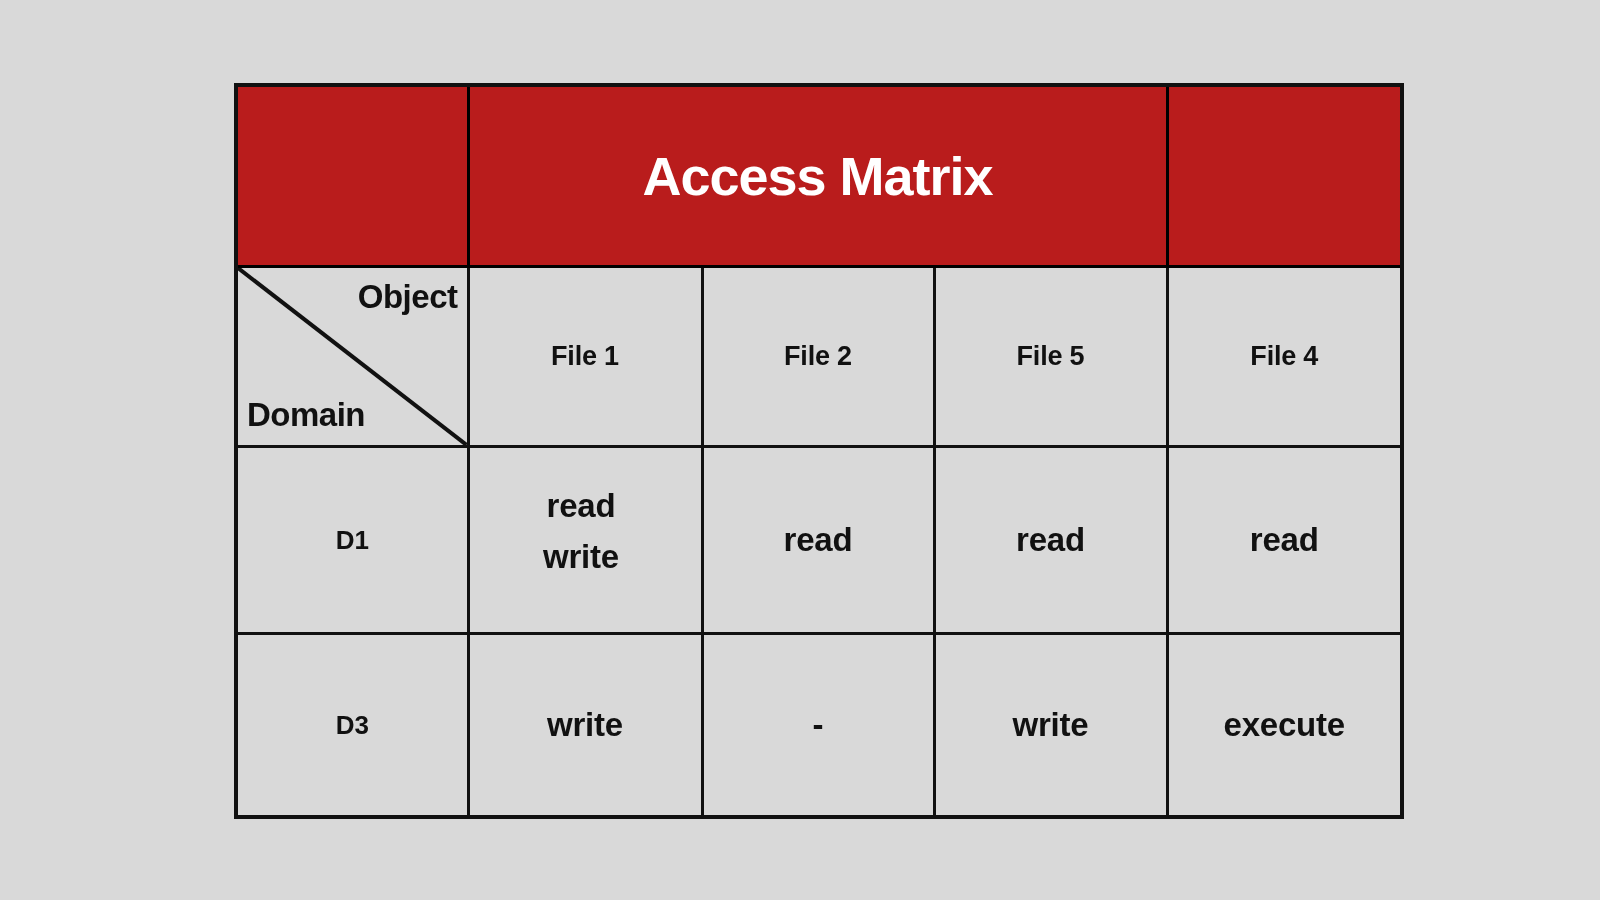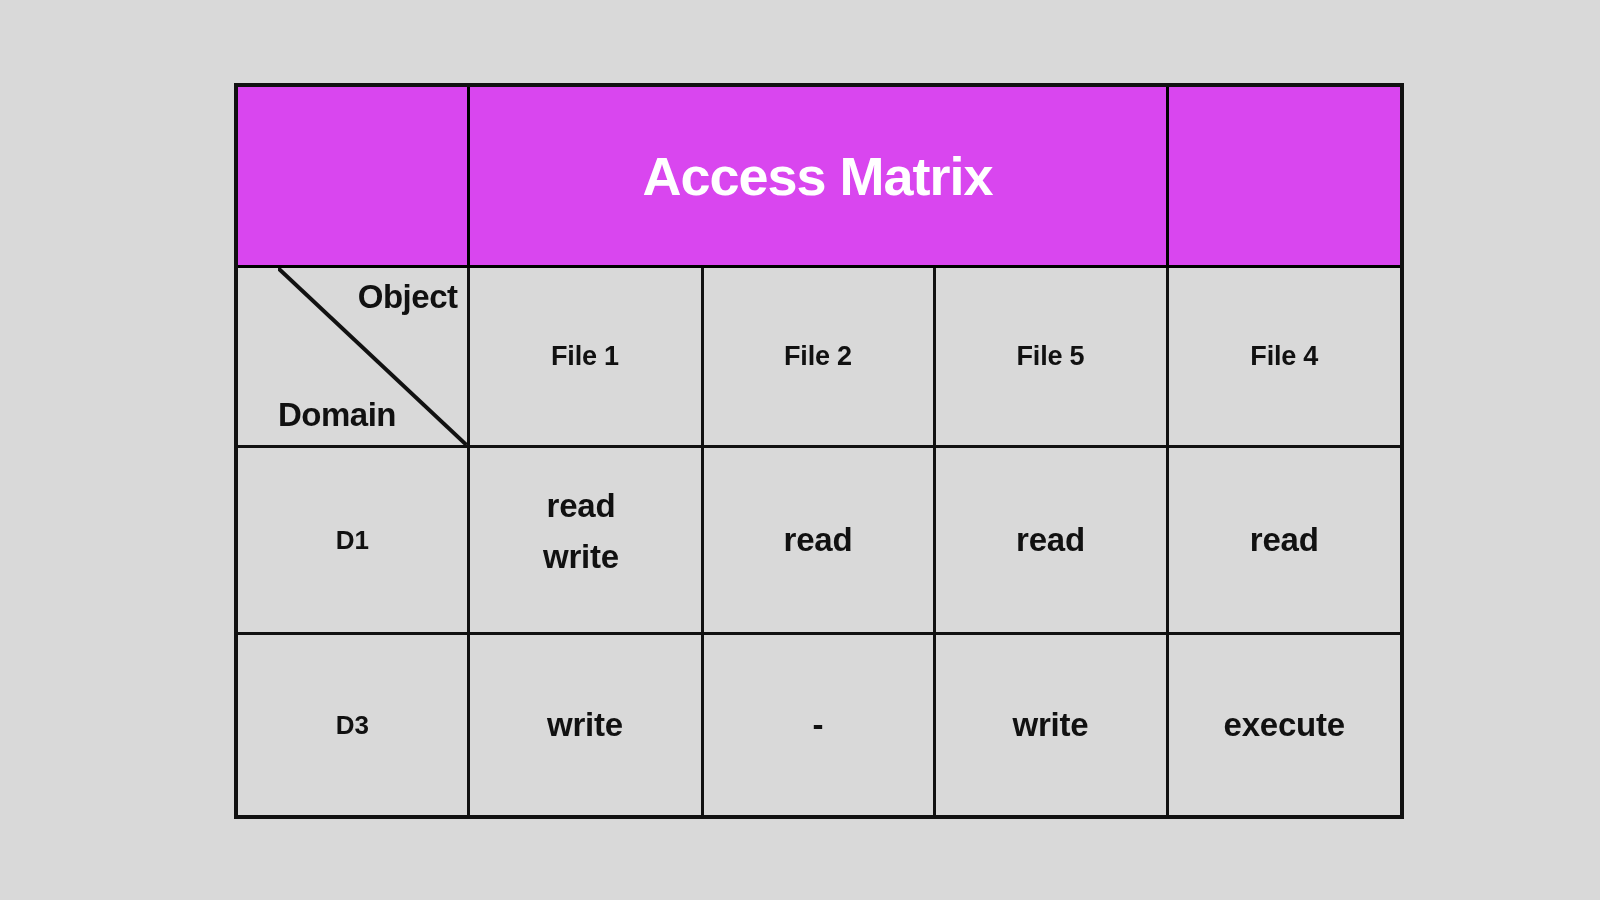--- a/index.html
+++ b/index.html
@@ -39,21 +39,21 @@
     padding: 0;
     text-align: center;
     vertical-align: middle;
     color: #111111;
     font-weight: bold;
     letter-spacing: -0.2px;
   }
 
   
   tr.title-row td {
-    background: #d946ef;
+    background: #b91c1c;
     border-color: #000000;
     border-top: none;
     height: 145px;
   }
   tr.title-row td.title-left,
   tr.title-row td.title-right {
     border-left: none;
     border-right: none;
   }
   tr.title-row td.title-left  { border-left: none; }
@@ -70,21 +70,20 @@
   
   td.corner {
     position: relative;
     height: 144px;
     padding: 0;
   }
   .corner-inner {
     position: absolute;
     inset: 0;
     overflow: hidden;
-    margin-left: 40px;
   }
   .corner-diag {
     position: absolute;
     inset: 0;
     width: 100%;
     height: 100%;
   }
   .corner-obj {
     position: absolute;
     top: 10px;
@@ -93,20 +92,21 @@
     font-weight: bold;
     letter-spacing: -0.5px;
   }
   .corner-dom {
     position: absolute;
     bottom: 11px;
     left: 0px;
     font-size: 33px;
     font-weight: bold;
     letter-spacing: -0.5px;
+    padding-left: 9px;
   }
 
   
   td.colhead {
     font-size: 27px;
     letter-spacing: -0.3px;
   }
 
   
   tr.body-row td { height: 146px; }

